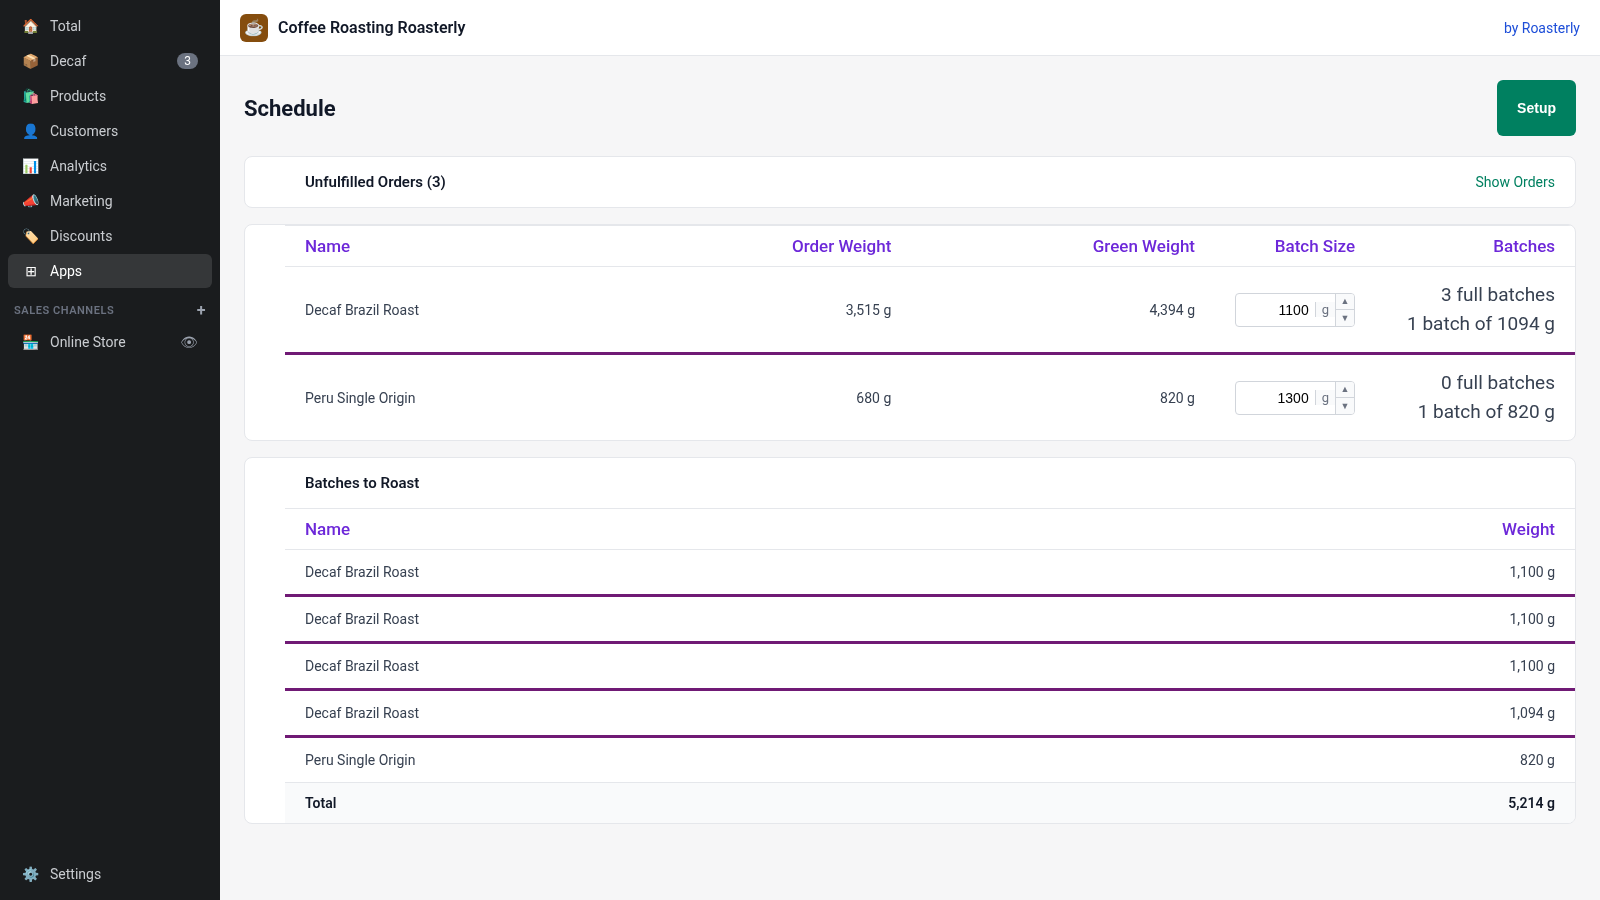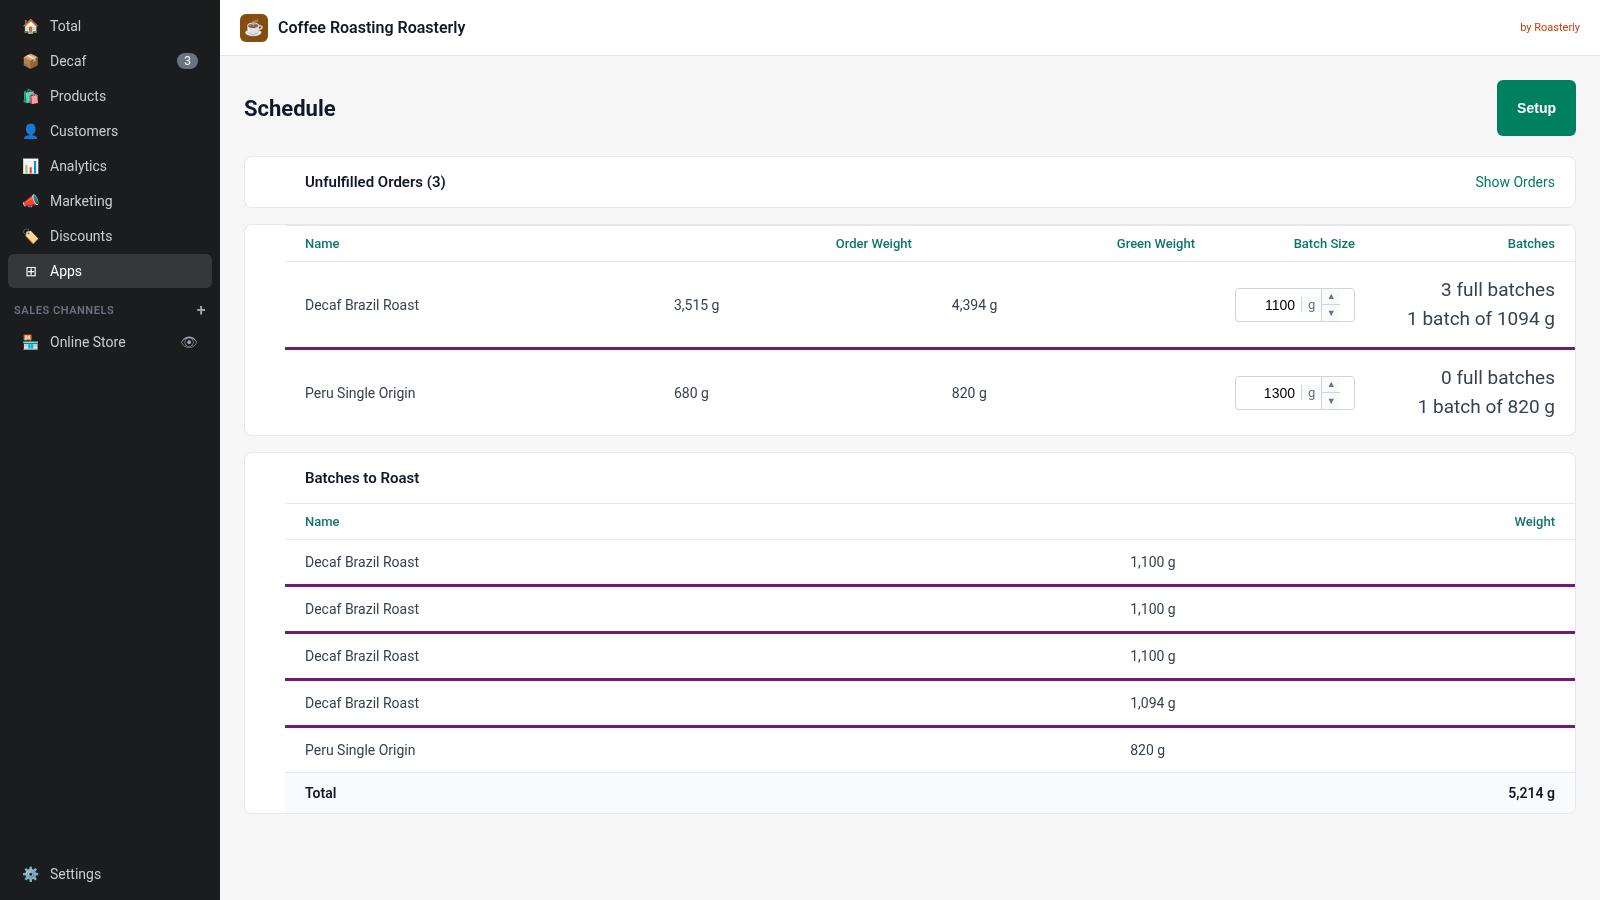--- a/index.html
+++ b/index.html
@@ -95,22 +95,22 @@
       justify-content: center;
       font-size: 16px;
     }
     .topbar-title {
       font-size: 16px;
       font-weight: 600;
       color: #111827;
       flex: 1;
     }
     .topbar-by {
-      font-size: 11px;
-      color: #c2410c;
+      font-size: 14px;
+      color: #1d4ed8;
     }
 
     
     #content {
       flex: 1;
       overflow-y: auto;
       padding: 24px;
       background: #f6f6f7;
     }
 
@@ -169,55 +169,56 @@
       width: 100%;
       border-collapse: collapse;
     }
     thead tr {
       border-bottom: 1px solid #e5e7eb;
       border-top: 1px solid #e5e7eb;
     }
     thead th {
       padding: 10px 20px;
       text-align: left;
-      font-size: 13px;
+      font-size: 17px;
       font-weight: 500;
-      color: #0f766e;
+      color: #6d28d9;
     }
     thead th.right { text-align: right; }
     tbody tr {
       border-bottom: 3px solid #701a75;
     }
     tbody tr:last-child { border-bottom: none; }
     tbody td {
       padding: 14px 20px;
       font-size: 14px;
       color: #374151;
     }
-    tbody td.right { }
+    tbody td.right { text-align: right; }
     tfoot tr {
       border-top: 1px solid #e5e7eb;
       background: #f9fafb;
     }
     tfoot td {
       padding: 12px 20px;
       font-size: 14px;
       font-weight: 600;
       color: #111827;
     }
     tfoot td.right { text-align: right; }
 
     .batch-size-input {
       display: flex;
       align-items: center;
       border: 1px solid #d1d5db;
       border-radius: 4px;
       overflow: hidden;
       width: 120px;
       float: right;
+      justify-content: flex-end;
     }
     .batch-size-input input {
       border: none;
       outline: none;
       padding: 4px 6px;
       width: 65px;
       font-size: 14px;
       text-align: right;
     }
     .batch-size-unit {

